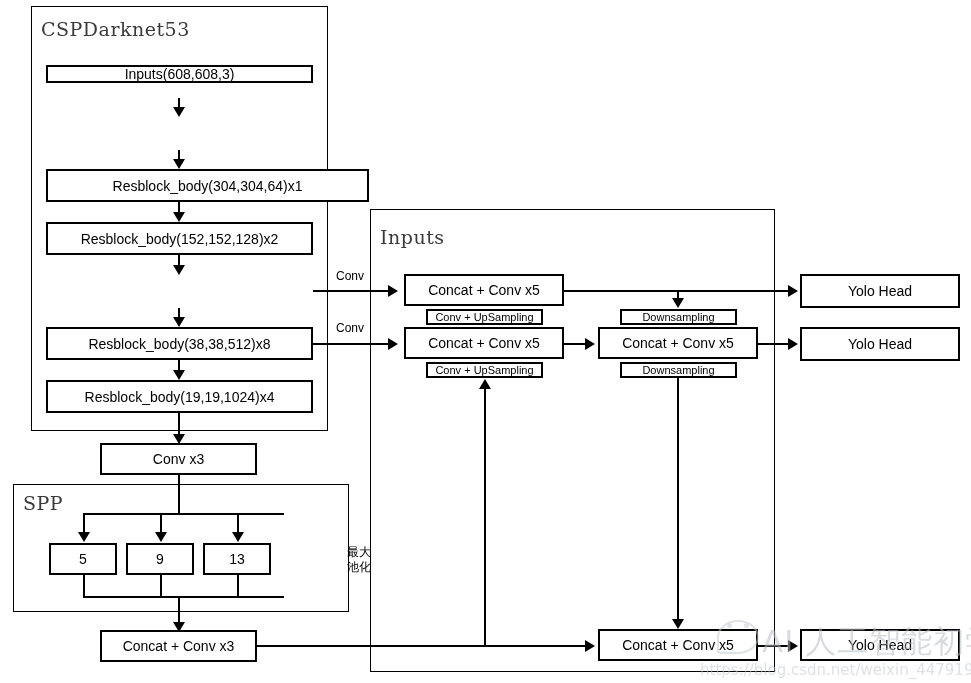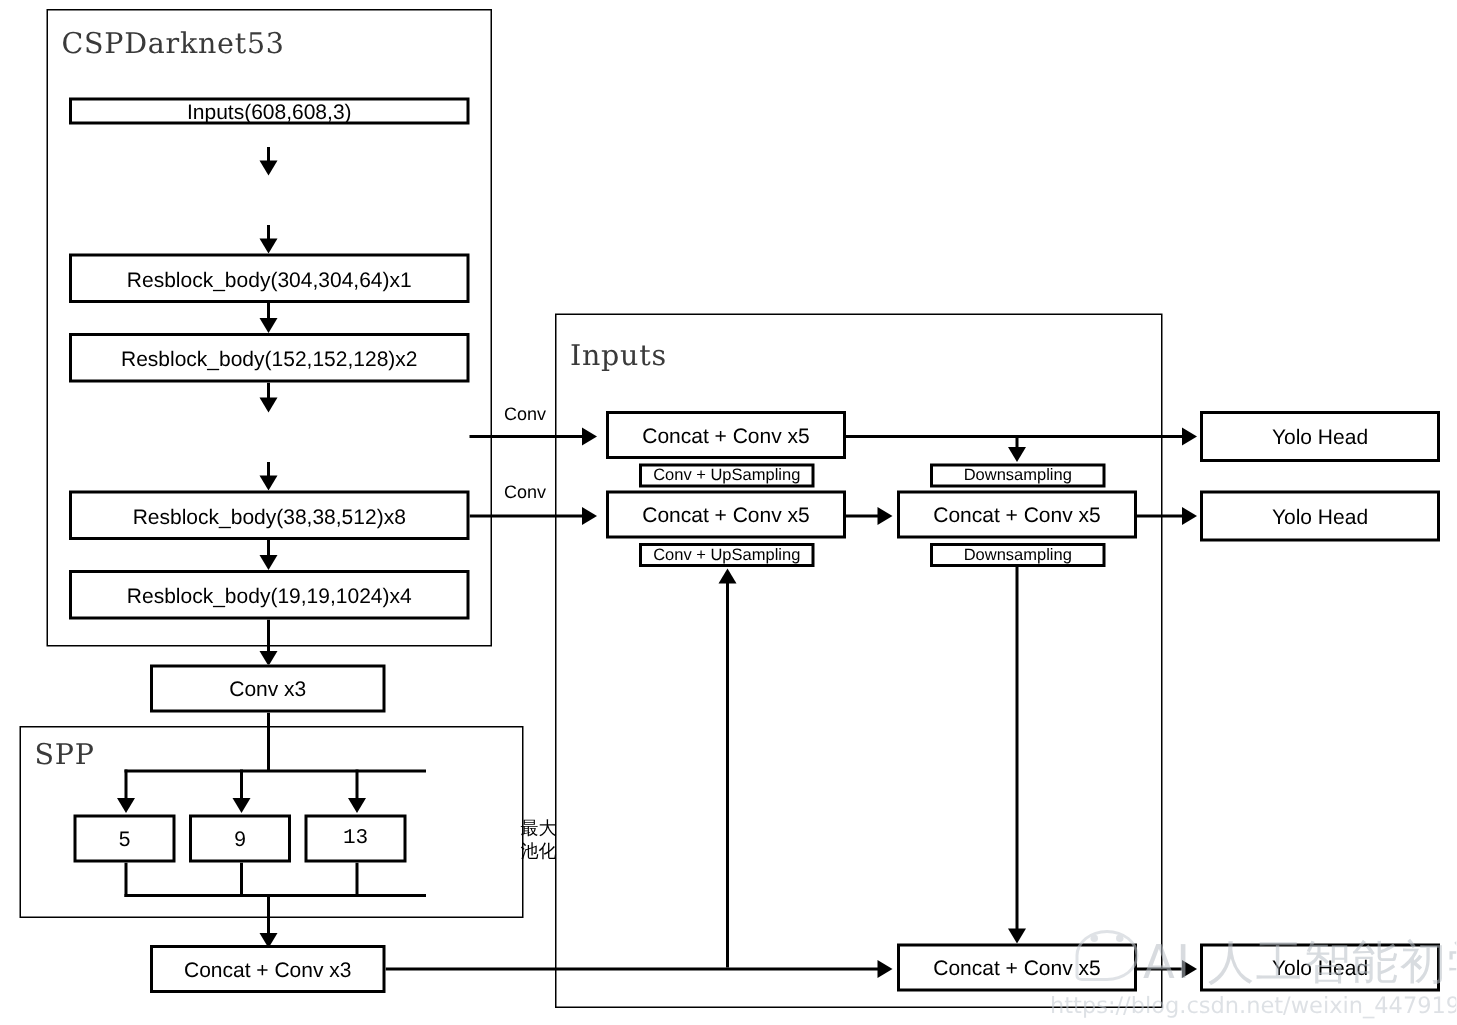--- a/index.html
+++ b/index.html
@@ -150,21 +150,21 @@
 </style>
 </head>
 <body>
 
 <div id="canvas">
 
   <div class="group" style="left:31px; top:6px; width:297px; height:425px;"></div>
   <div class="group-title" style="left:41px; top:18px;">CSPDarknet53</div>
 
   <div class="box" style="left:46px; top:65px; width:267px; height:18px;">Inputs(608,608,3)</div>
-  <div class="box" style="left:46px; top:169px; width:267px; height:33px;">Resblock_body(304,304,64)x1</div>
+  <div class="box" style="left:46px; top:169px; width:323px; height:33px;">Resblock_body(304,304,64)x1</div>
   <div class="box" style="left:46px; top:222px; width:267px; height:33px;">Resblock_body(152,152,128)x2</div>
   <div class="box" style="left:46px; top:327px; width:267px; height:33px;">Resblock_body(38,38,512)x8</div>
   <div class="box" style="left:46px; top:380px; width:267px; height:33px;">Resblock_body(19,19,1024)x4</div>
 
   <div class="vline" style="left:178px; top:98px; height:12px;"></div>
   <div class="arrow-down" style="left:173px; top:107px;"></div>
 
   <div class="vline" style="left:178px; top:150px; height:12px;"></div>
   <div class="arrow-down" style="left:173px; top:159px;"></div>
 
@@ -193,21 +193,21 @@
   <div class="hline" style="left:83px; top:513px; width:201px;"></div>
   <div class="vline" style="left:83px; top:513px; height:22px;"></div>
   <div class="vline" style="left:160px; top:513px; height:22px;"></div>
   <div class="vline" style="left:237px; top:513px; height:22px;"></div>
   <div class="arrow-down" style="left:78px; top:532px;"></div>
   <div class="arrow-down" style="left:155px; top:532px;"></div>
   <div class="arrow-down" style="left:232px; top:532px;"></div>
 
   <div class="box" style="left:49px; top:543px; width:68px; height:32px;">5</div>
   <div class="box" style="left:126px; top:543px; width:68px; height:32px;">9</div>
-  <div class="box" style="left:203px; top:543px; width:68px; height:32px;font-family:Liberation Mono, monospace;">13</div>
+  <div class="box" style="left:203px; top:543px; width:68px; height:32px;">13</div>
 
   <div class="vline" style="left:83px; top:575px; height:23px;"></div>
   <div class="vline" style="left:160px; top:575px; height:23px;"></div>
   <div class="vline" style="left:237px; top:575px; height:23px;"></div>
   <div class="hline" style="left:83px; top:596px; width:201px;"></div>
 
   <div class="side-label" style="left:303px; top:545px;margin-left:44px;">
     <div>最大</div>
     <div>池化</div>
   </div>

